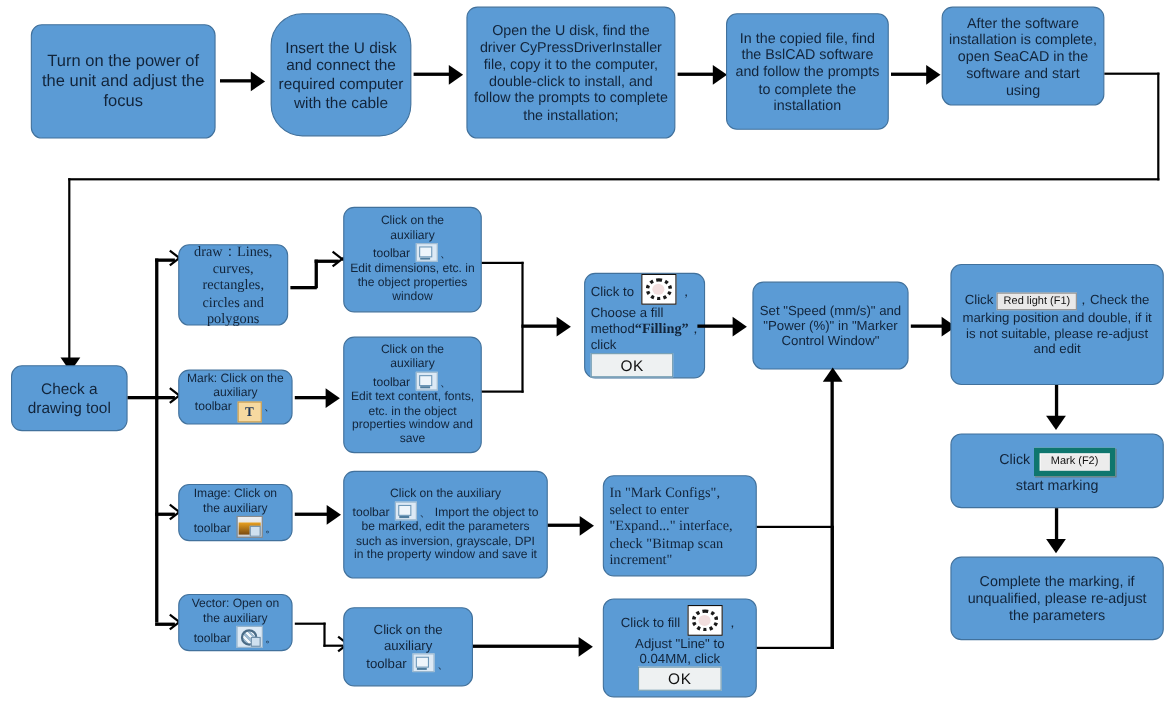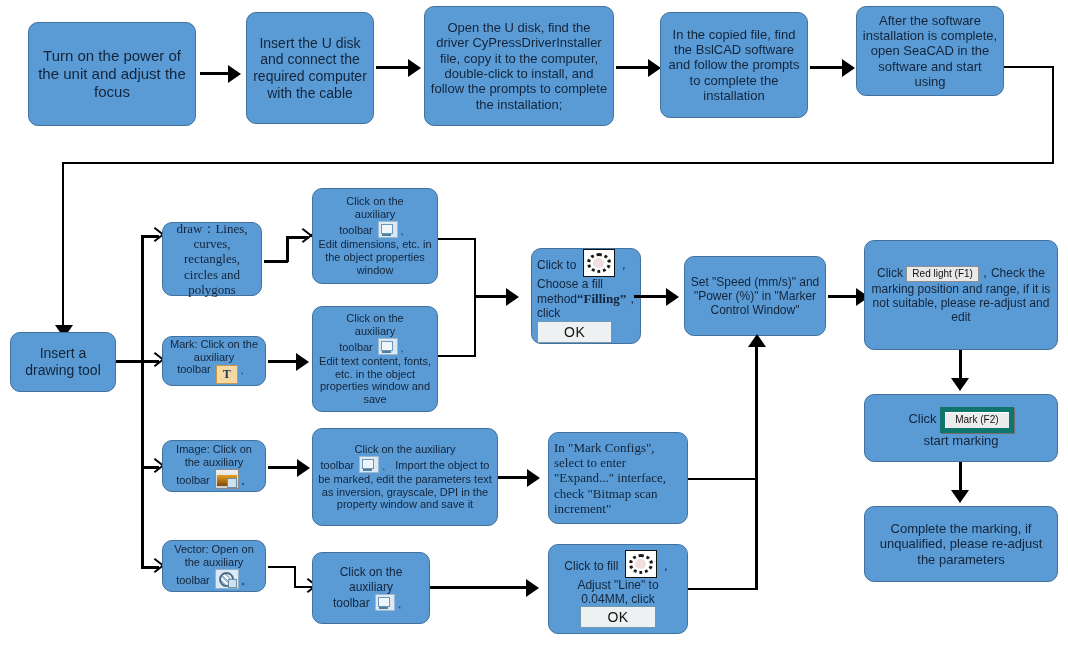--- a/index.html
+++ b/index.html
@@ -155,21 +155,21 @@
 <body>
 
 <div id="canvas">
 
   <div class="node" style="left:28px;top:22px;width:168px;height:104px;font-size:15px;">
     <span class="txt">Turn on the power of the unit and adjust the focus</span>
   </div>
   <div class="ln h" style="left:200px;top:72px;width:30px;"></div>
   <div class="arrow right" style="left:228px;top:65px;"></div>
 
-  <div class="node" style="left:246px;top:12px;width:128px;height:112px;font-size:14px;">
+  <div class="node" style="left:246px;top:12px;width:128px;height:112px;font-size:14px;border-radius:29px;">
     <span class="txt">Insert the U disk and connect the required computer with the cable</span>
   </div>
   <div class="ln h" style="left:376px;top:66px;width:34px;"></div>
   <div class="arrow right" style="left:408px;top:59px;"></div>
 
   <div class="node" style="left:424px;top:6px;width:190px;height:120px;font-size:13px;">
     <span class="txt">Open the U disk, find the driver CyPressDriverInstaller file, copy it to the computer, double-click to install, and follow the prompts to complete the installation;</span>
   </div>
   <div class="ln h" style="left:616px;top:66px;width:34px;"></div>
   <div class="arrow right" style="left:648px;top:59px;"></div>
@@ -184,21 +184,21 @@
     <span class="txt">After the software installation is complete, open SeaCAD in the software and start using</span>
   </div>
 
   <div class="ln h thin" style="left:1004px;top:66px;width:50px;"></div>
   <div class="ln v thin" style="left:1052px;top:66px;height:98px;"></div>
   <div class="ln h thin" style="left:62px;top:162px;width:992px;"></div>
   <div class="ln v thin" style="left:62px;top:162px;height:168px;"></div>
   <div class="arrow down" style="left:55px;top:325px;"></div>
 
   <div class="node" style="left:10px;top:332px;width:106px;height:60px;font-size:14px;">
-    <span class="txt">Insert a drawing tool</span>
+    <span class="txt">Check a drawing tool</span>
   </div>
 
   <div class="ln h" style="left:116px;top:360px;width:28px;"></div>
   <div class="ln v" style="left:141px;top:235px;height:331px;"></div>
 
   <div class="ln h" style="left:141px;top:235px;width:18px;"></div>
   <div class="arrow-open" style="left:155px;top:227px;"></div>
   <div class="node serif" style="left:162px;top:222px;width:100px;height:74px;">
     <span class="txt">draw：Lines, curves, rectangles, circles and polygons</span>
   </div>
@@ -286,21 +286,21 @@
   <div class="node" style="left:684px;top:256px;width:142px;height:80px;font-size:12px;">
     <span class="txt">Set "Speed (mm/s)" and "Power (%)" in "Marker Control Window"</span>
   </div>
 
   <div class="ln h" style="left:828px;top:295px;width:30px;"></div>
   <div class="arrow right" style="left:856px;top:288px;"></div>
 
   <div class="node" style="left:864px;top:240px;width:194px;height:110px;font-size:12px;">
     <span class="txt">
       <span>Click</span>
-      <span class="btn-redlight">Red light (F1)</span><span>，Check the marking position and range, if it is not suitable, please re-adjust and edit</span>
+      <span class="btn-redlight">Red light (F1)</span><span>，Check the marking position and double, if it is not suitable, please re-adjust and edit</span>
     </span>
   </div>
 
   <div class="ln v" style="left:959px;top:350px;height:32px;"></div>
   <div class="arrow down" style="left:951px;top:378px;"></div>
 
   <div class="node" style="left:864px;top:394px;width:194px;height:68px;font-size:13px;">
     <span class="txt">
       <span>Click</span>
       <span class="btn-win">Mark (F2)</span><br>
@@ -314,21 +314,21 @@
   <div class="node" style="left:864px;top:506px;width:194px;height:76px;font-size:13px;">
     <span class="txt">Complete the marking, if unqualified, please re-adjust the parameters</span>
   </div>
 
   <div class="ln h" style="left:268px;top:466px;width:32px;"></div>
   <div class="arrow right" style="left:297px;top:459px;"></div>
   <div class="node" style="left:312px;top:428px;width:186px;height:98px;font-size:11px;">
     <span class="txt">
       <span>Click on the auxiliary</span><br>
       <span>toolbar</span>
-      <span class="ico"></span><span>、 Import the object to be marked, edit the parameters text as inversion, grayscale, DPI in the property window and save it</span>
+      <span class="ico"></span><span>、 Import the object to be marked, edit the parameters such as inversion, grayscale, DPI in the property window and save it</span>
     </span>
   </div>
 
   <div class="ln h" style="left:498px;top:476px;width:32px;"></div>
   <div class="arrow right" style="left:527px;top:469px;"></div>
 
   <div class="node serif" style="left:548px;top:432px;width:140px;height:92px;">
     <span class="txt left-align">In "Mark Configs", select to enter "Expand..." interface, check "Bitmap scan increment"</span>
   </div>
 

